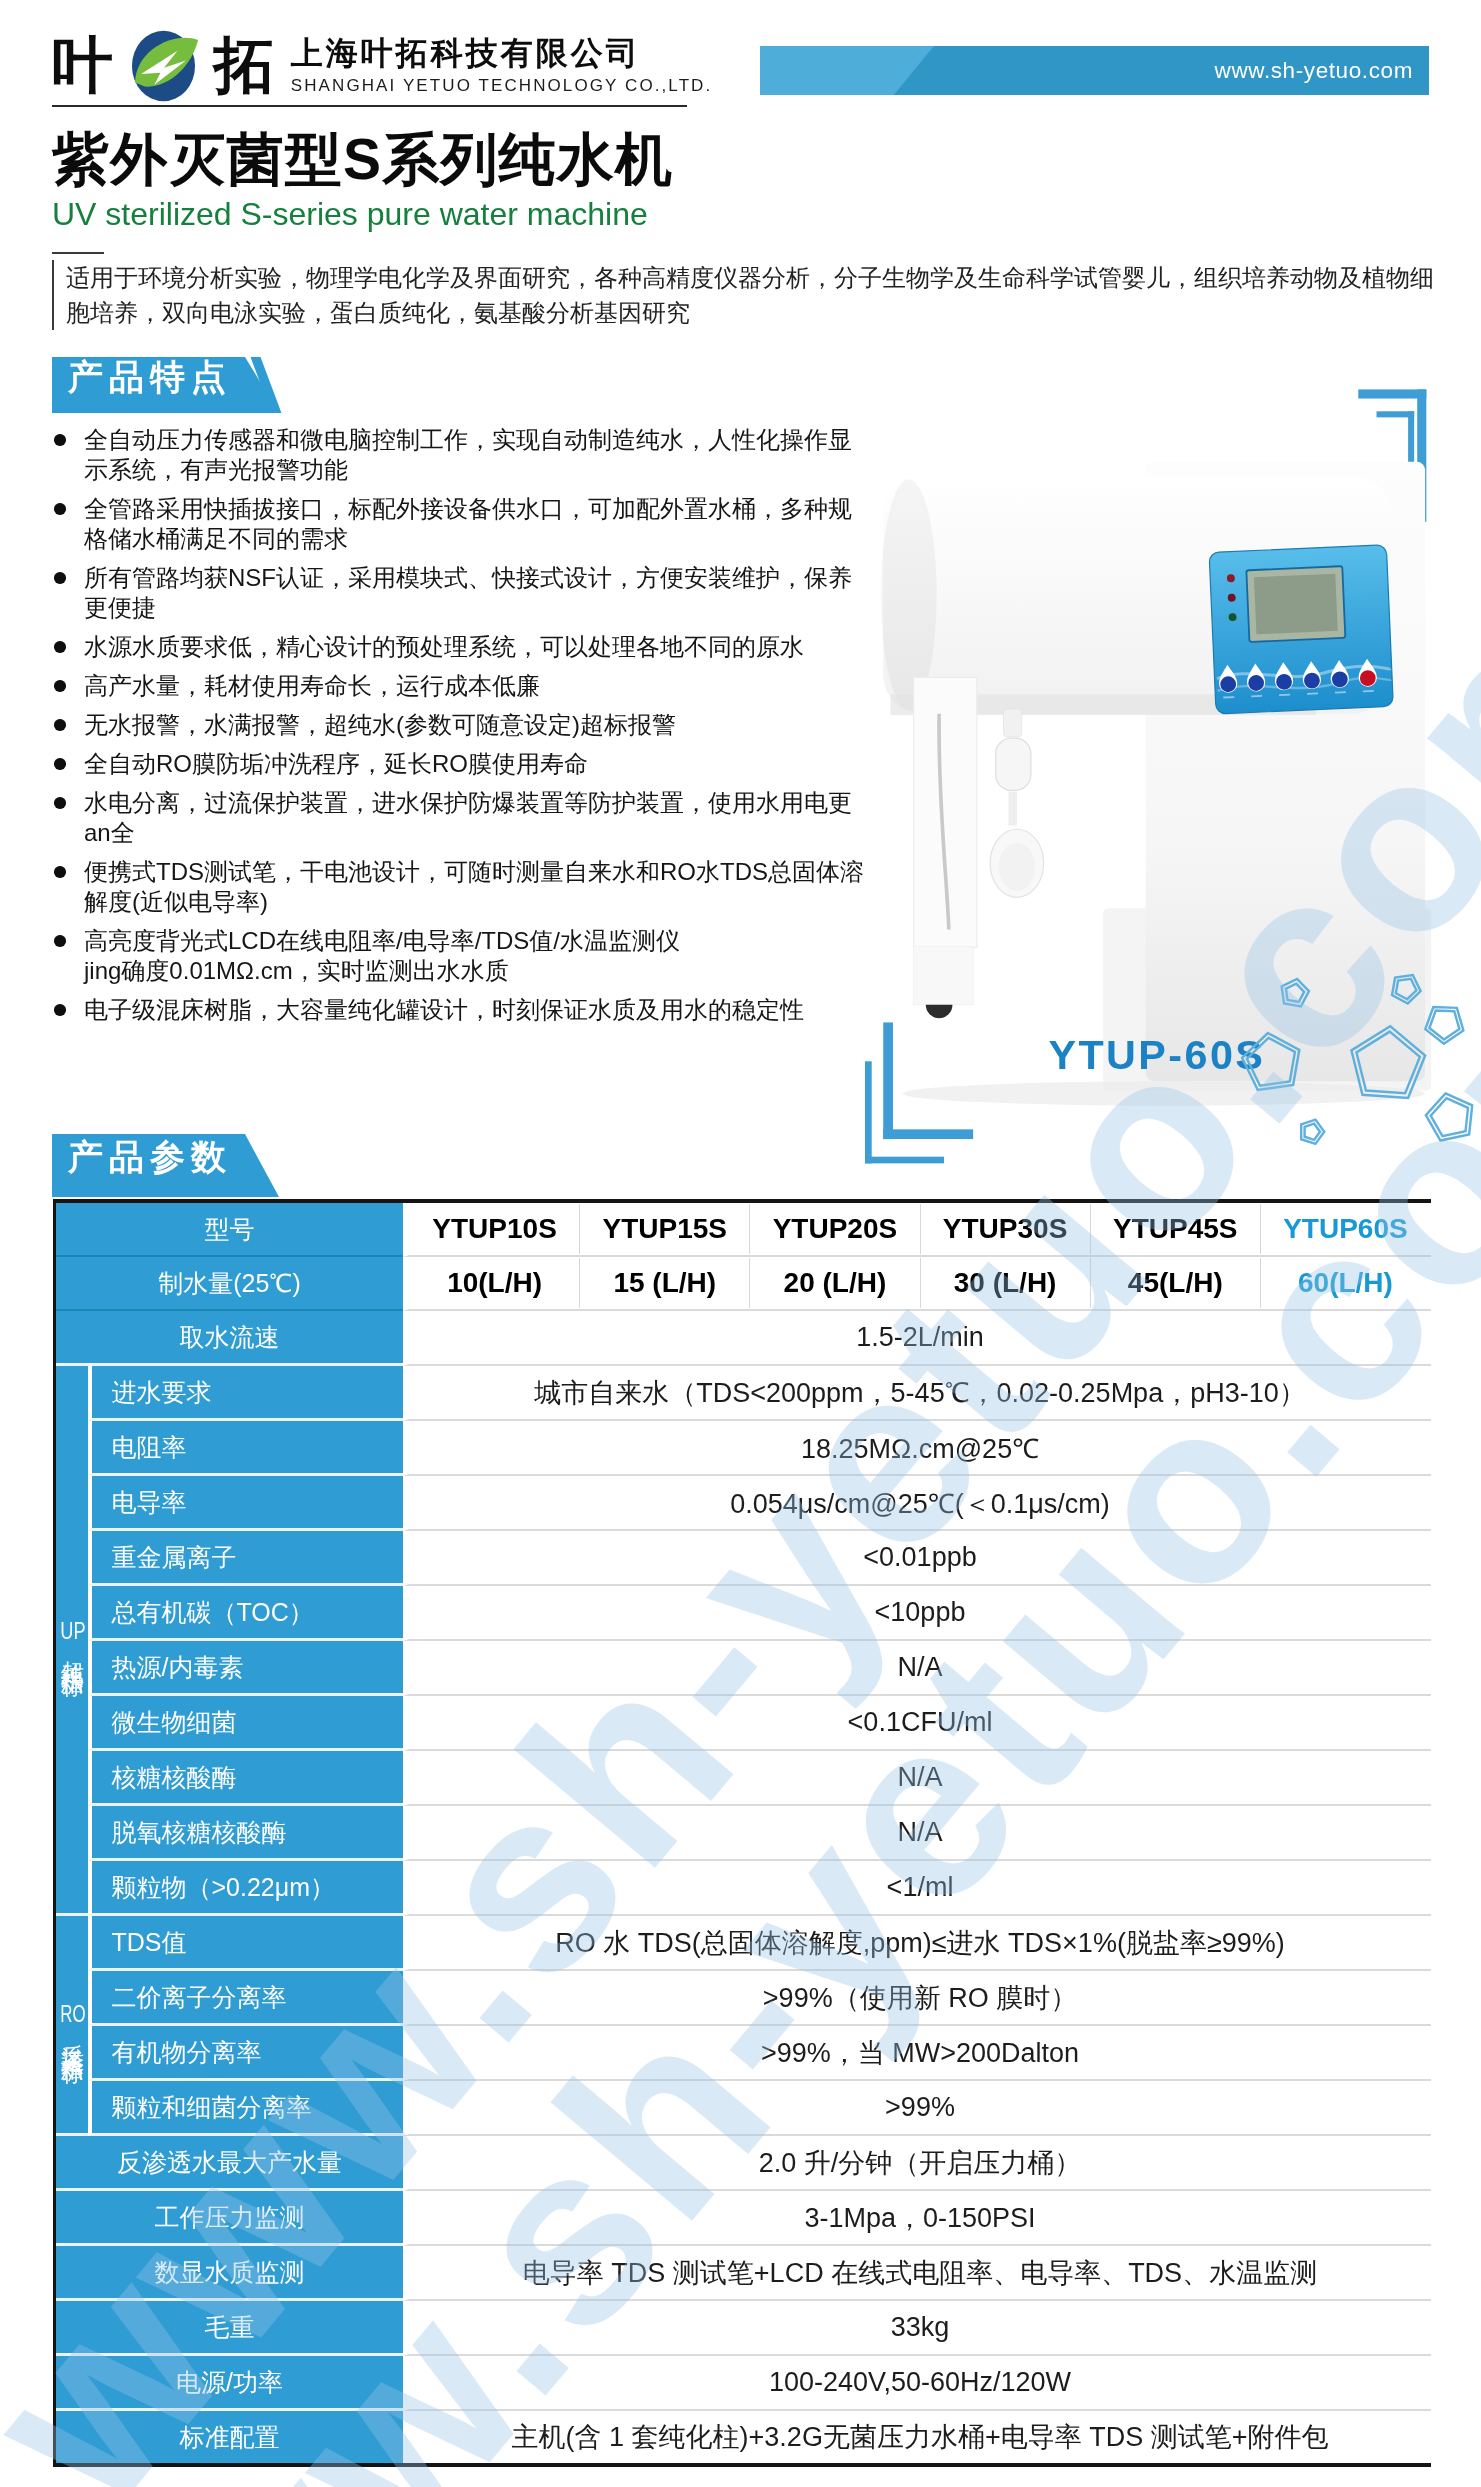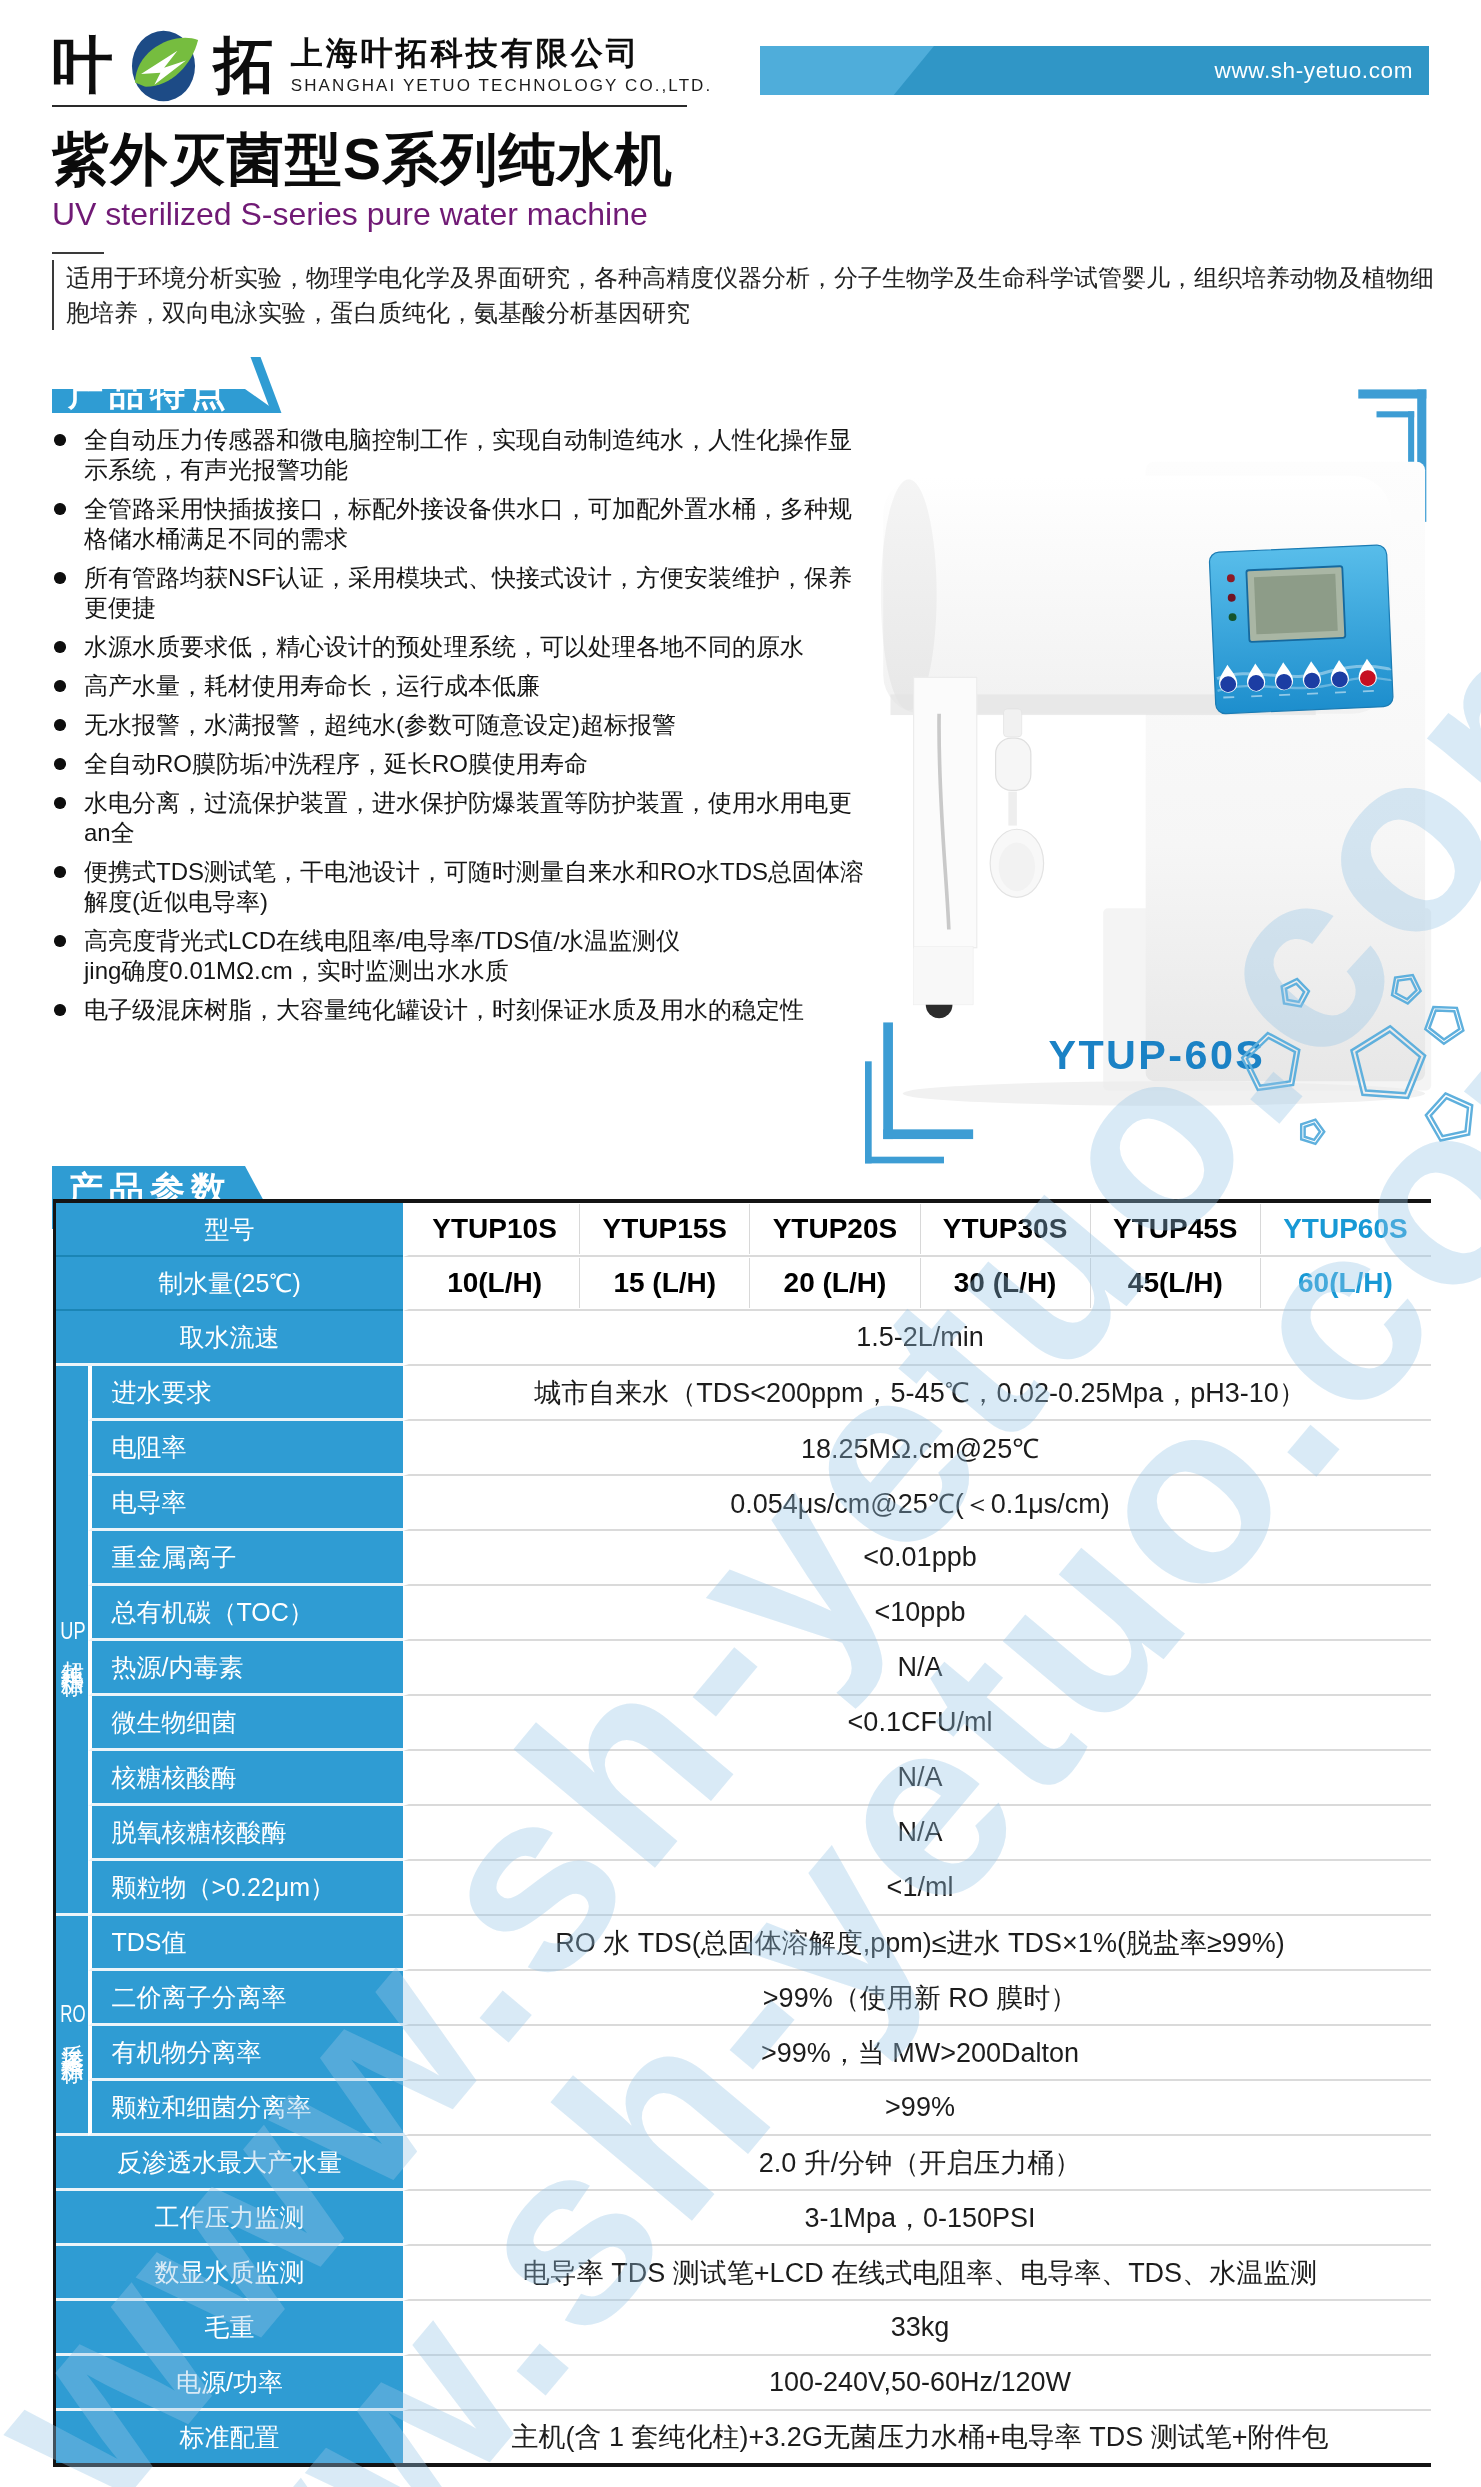--- a/index.html
+++ b/index.html
@@ -17,32 +17,32 @@
   .header-underline{position:absolute;left:52px;top:105px;width:635px;height:1.8px;background:#2a2a2a;}
   .site-banner{position:absolute;left:760px;top:46px;width:669px;height:49px;background:#3096c6;}
   .site-banner::before{content:"";position:absolute;inset:0;background:#4fadda;
         clip-path:polygon(0 0,26% 0,20% 100%,0 100%);}
   .site-banner .site-text{position:absolute;right:16px;top:0;height:49px;line-height:49px;
         color:#fff;font-size:22.5px;letter-spacing:0.6px;}
 
   
   .page-title{position:absolute;left:52px;top:122px;font-size:57px;font-weight:900;
         letter-spacing:1.2px;color:#0b0b0b;}
-  .page-subtitle{position:absolute;left:52px;top:196px;font-size:32px;color:#701a75;}
+  .page-subtitle{position:absolute;left:52px;top:196px;font-size:32px;color:#15803d;}
 
   
   .description{position:absolute;left:52px;top:260px;width:1377px;font-size:24px;line-height:35px;
         color:#222;white-space:pre-line;border-left:2.4px solid #3a3a3a;padding-left:12px;}
   .description::before{content:"";position:absolute;left:-2.4px;top:-8.5px;width:52px;height:2.4px;background:#3a3a3a;}
 
   
   .badge-wrap{position:absolute;display:flex;height:56px;}
   .badge{background:#2f9cd3;color:#fff;font-size:35px;font-weight:700;letter-spacing:6px;
         display:flex;align-items:center;padding:0 47px 16px 16px;
-        clip-path:polygon(0 0,calc(100% - 34px) 0,100% 100%,0 100%);margin-top:32px;}
+        clip-path:polygon(0 0,calc(100% - 34px) 0,100% 100%,0 100%);}
   .badge-stripe{width:10.3px;background:#2f9cd3;transform:skewX(20.5deg);margin-left:-18px;}
   .badge-features{left:52px;top:357px;}
   .badge-params{left:52px;top:1134px;flex-direction:column;}
 
   
   .features{position:absolute;left:52px;top:425px;width:818px;list-style:none;margin:0;padding:0;}
   .feature{position:relative;padding-left:32px;margin-bottom:9px;font-size:24px;line-height:30px;
         color:#161616;white-space:pre-line;}
   .feature::before{content:"";position:absolute;left:2.4px;top:9px;width:11.5px;height:11.5px;
         border-radius:50%;background:#0e0e0e;}

